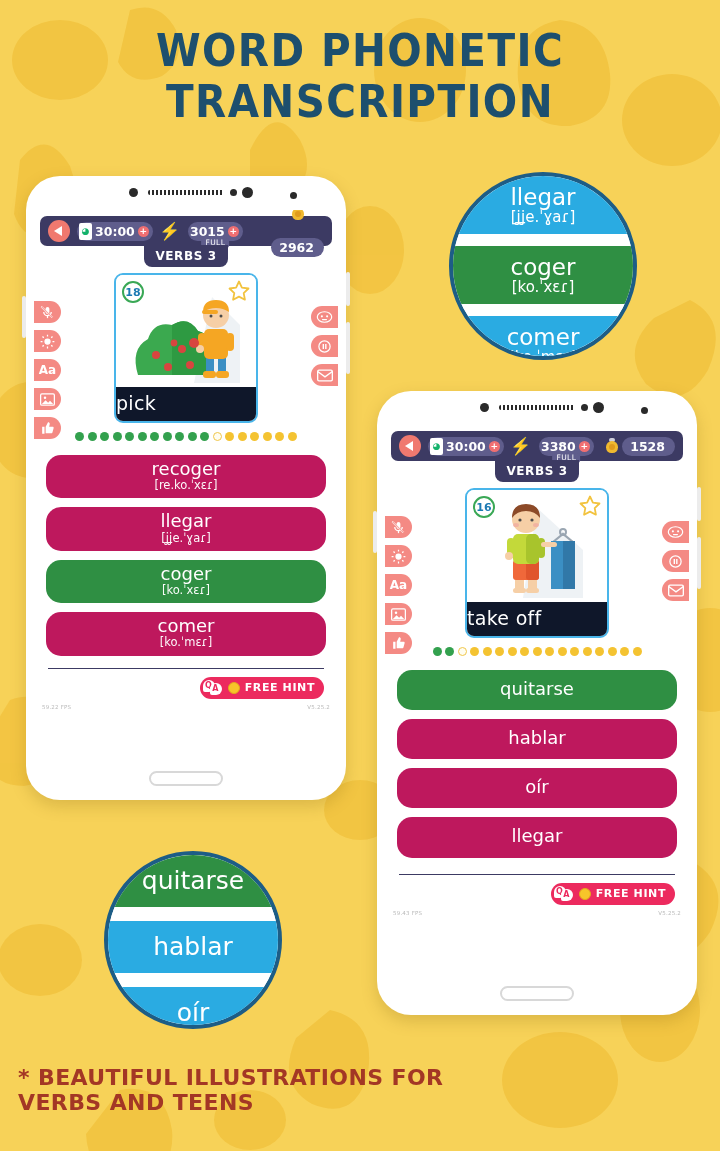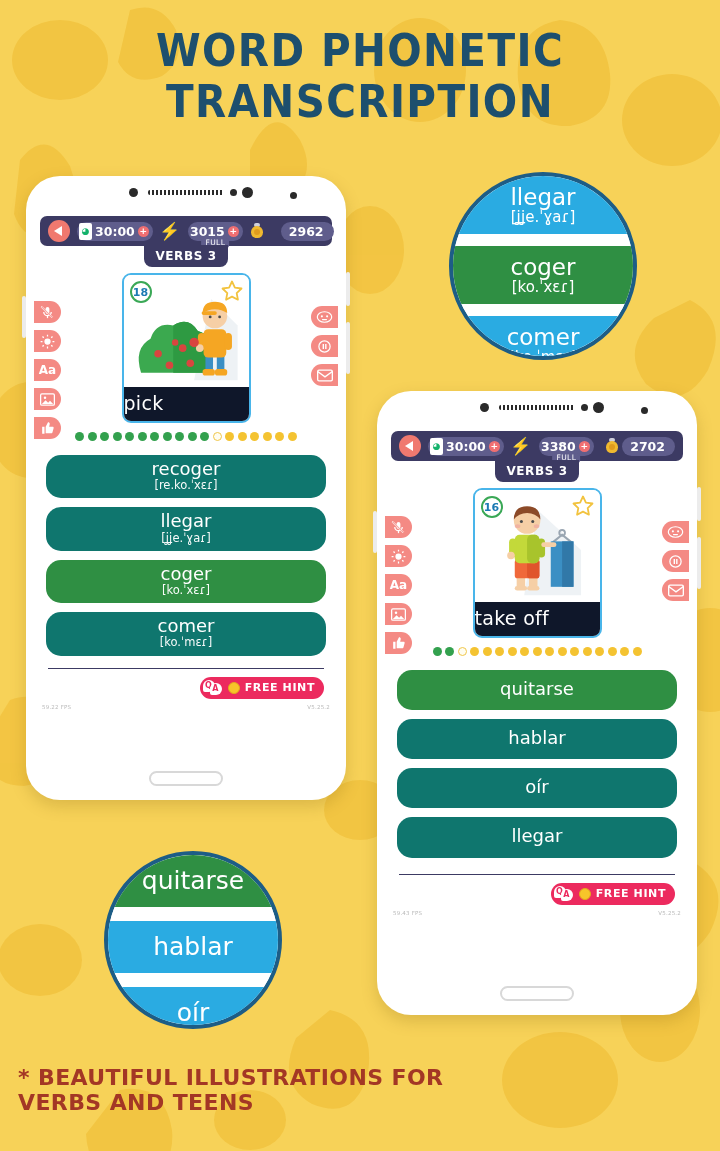--- a/index.html
+++ b/index.html
@@ -141,21 +141,21 @@
     color: #fff; font-size: 12px; line-height: 1;
     font-family: "DejaVu Sans", sans-serif;
   }
   .rail.left  .rail-btn { border-radius: 0 12px 12px 0; padding-left: 3px; }
   .rail.right .rail-btn { border-radius: 12px 0 0 12px; padding-right: 3px; }
   .rail-btn svg { display: block; }
 
   
   .card-wrap { display: flex; justify-content: center; margin-top: 5px; }
   .card {
-    width: 129px; border: 2px solid #49b5ea; border-radius: 9px;
+    width: 144px; border: 2px solid #49b5ea; border-radius: 9px;
     overflow: hidden; background: #fff;
   }
   .card .pic {
     position: relative; height: 112px; background: #fff;
     display: flex; align-items: flex-end; justify-content: center;
   }
   .card .badge {
     position: absolute; left: 6px; top: 6px; width: 22px; height: 22px;
     border-radius: 50%; border: 2.5px solid #3aa856; background: #fff;
     color: #1c7ab3; font-weight: bold; font-size: 11px;
@@ -173,21 +173,21 @@
   .dots { display: flex; justify-content: center; gap: 3.5px; margin-top: 9px; }
   .dots i { width: 9px; height: 9px; border-radius: 50%; display: block; }
   .dots i.g { background: #33a14e; }
   .dots i.y { background: #f4c331; }
   .dots i.o { background: #fffdf0; border: 1.5px solid #f0c64a; }
 
   
   .answers { margin: 14px 12px 0; display: flex; flex-direction: column; gap: 9px; }
   .ans {
     border-radius: 15px; text-align: center; color: #fff;
-    background: #0f766e; padding: 4px 0 6px;
+    background: #be185d; padding: 4px 0 6px;
     font-family: "DejaVu Sans", sans-serif;
   }
   .ans.correct { background: #2f8f43; }
   .ans .w { font-size: 18px; line-height: 1.12; }
   .ans .ipa { font-size: 11.5px; line-height: 1.15; opacity: .97; }
   .ans.plain { padding: 9px 0 11px; }
   .ans.plain .w { font-size: 18px; }
 
   
   .divider { height: 1px; background: #3c3a63; margin: 12px 14px 0; }
@@ -294,21 +294,21 @@
           </span>
         <span>30:00</span>
         <span class="plus">+</span>
       </div>
       <span class="ico-bolt">⚡</span>
       <div class="chip">
         <span>3015</span>
         <span class="plus">+</span>
         <span class="full-tag">FULL</span>
       </div>
-      <div style="margin-left:auto;display:flex;align-items:center;gap:17px;">
+      <div style="margin-left:auto;display:flex;align-items:center;gap:17px;flex-direction:column;">
         <span class="ico-bag">
           <span class="tie"></span>
             <span class="sack"></span>
             <span class="coin"></span>
         </span>
         <div class="chip">
           <span style="padding:0 6px;">2962</span>
         </div>
       </div>
     </div>
@@ -502,21 +502,21 @@
         <span class="plus">+</span>
         <span class="full-tag">FULL</span>
       </div>
       <div style="margin-left:auto;display:flex;align-items:center;gap:3px;">
         <span class="ico-bag">
           <span class="tie"></span>
             <span class="sack"></span>
             <span class="coin"></span>
         </span>
         <div class="chip">
-          <span style="padding:0 6px;">2702</span>
+          <span style="padding:0 6px;">1528</span>
         </div>
       </div>
     </div>
     <div class="level-tab">VERBS 3</div>
 
     <div style="position:relative;">
       <div class="rail left" style="top:28px;">
         <div class="rail-btn">
           <svg width="15" height="15" viewBox="0 0 24 24" fill="#fff">
               <path d="M12 3a3 3 0 0 1 3 3v5a3 3 0 0 1-6 0V6a3 3 0 0 1 3-3z"></path>

